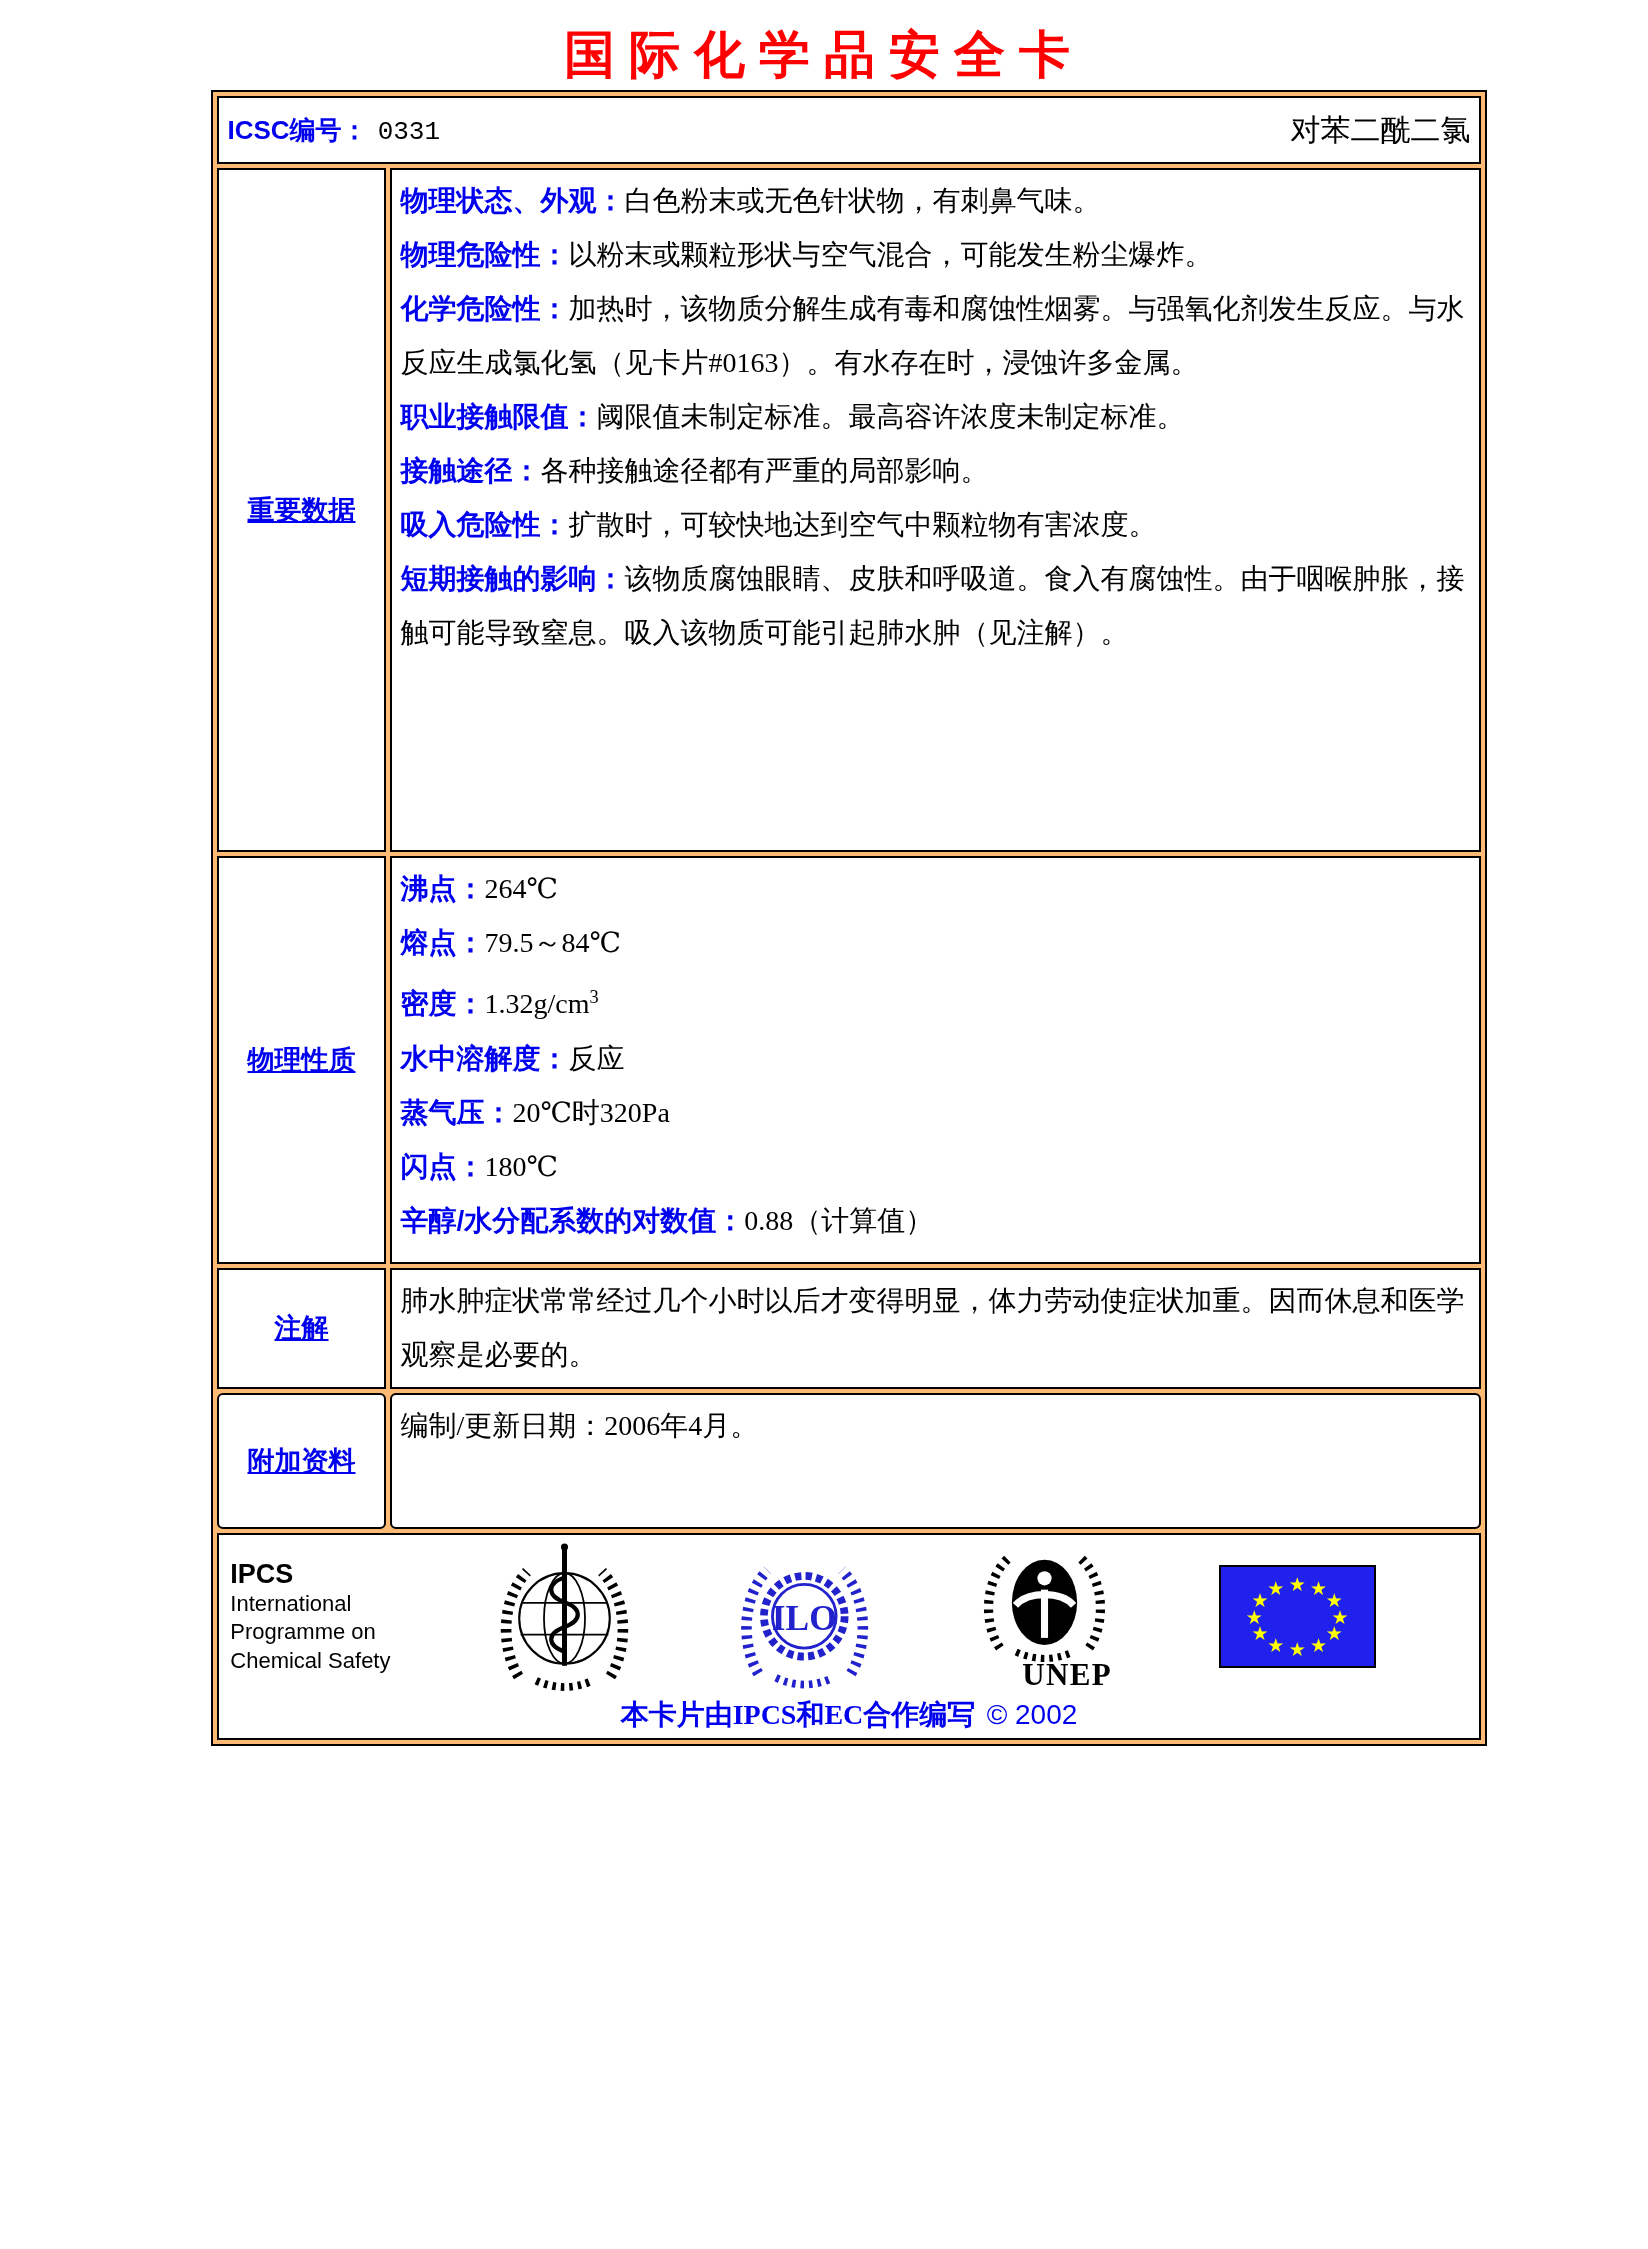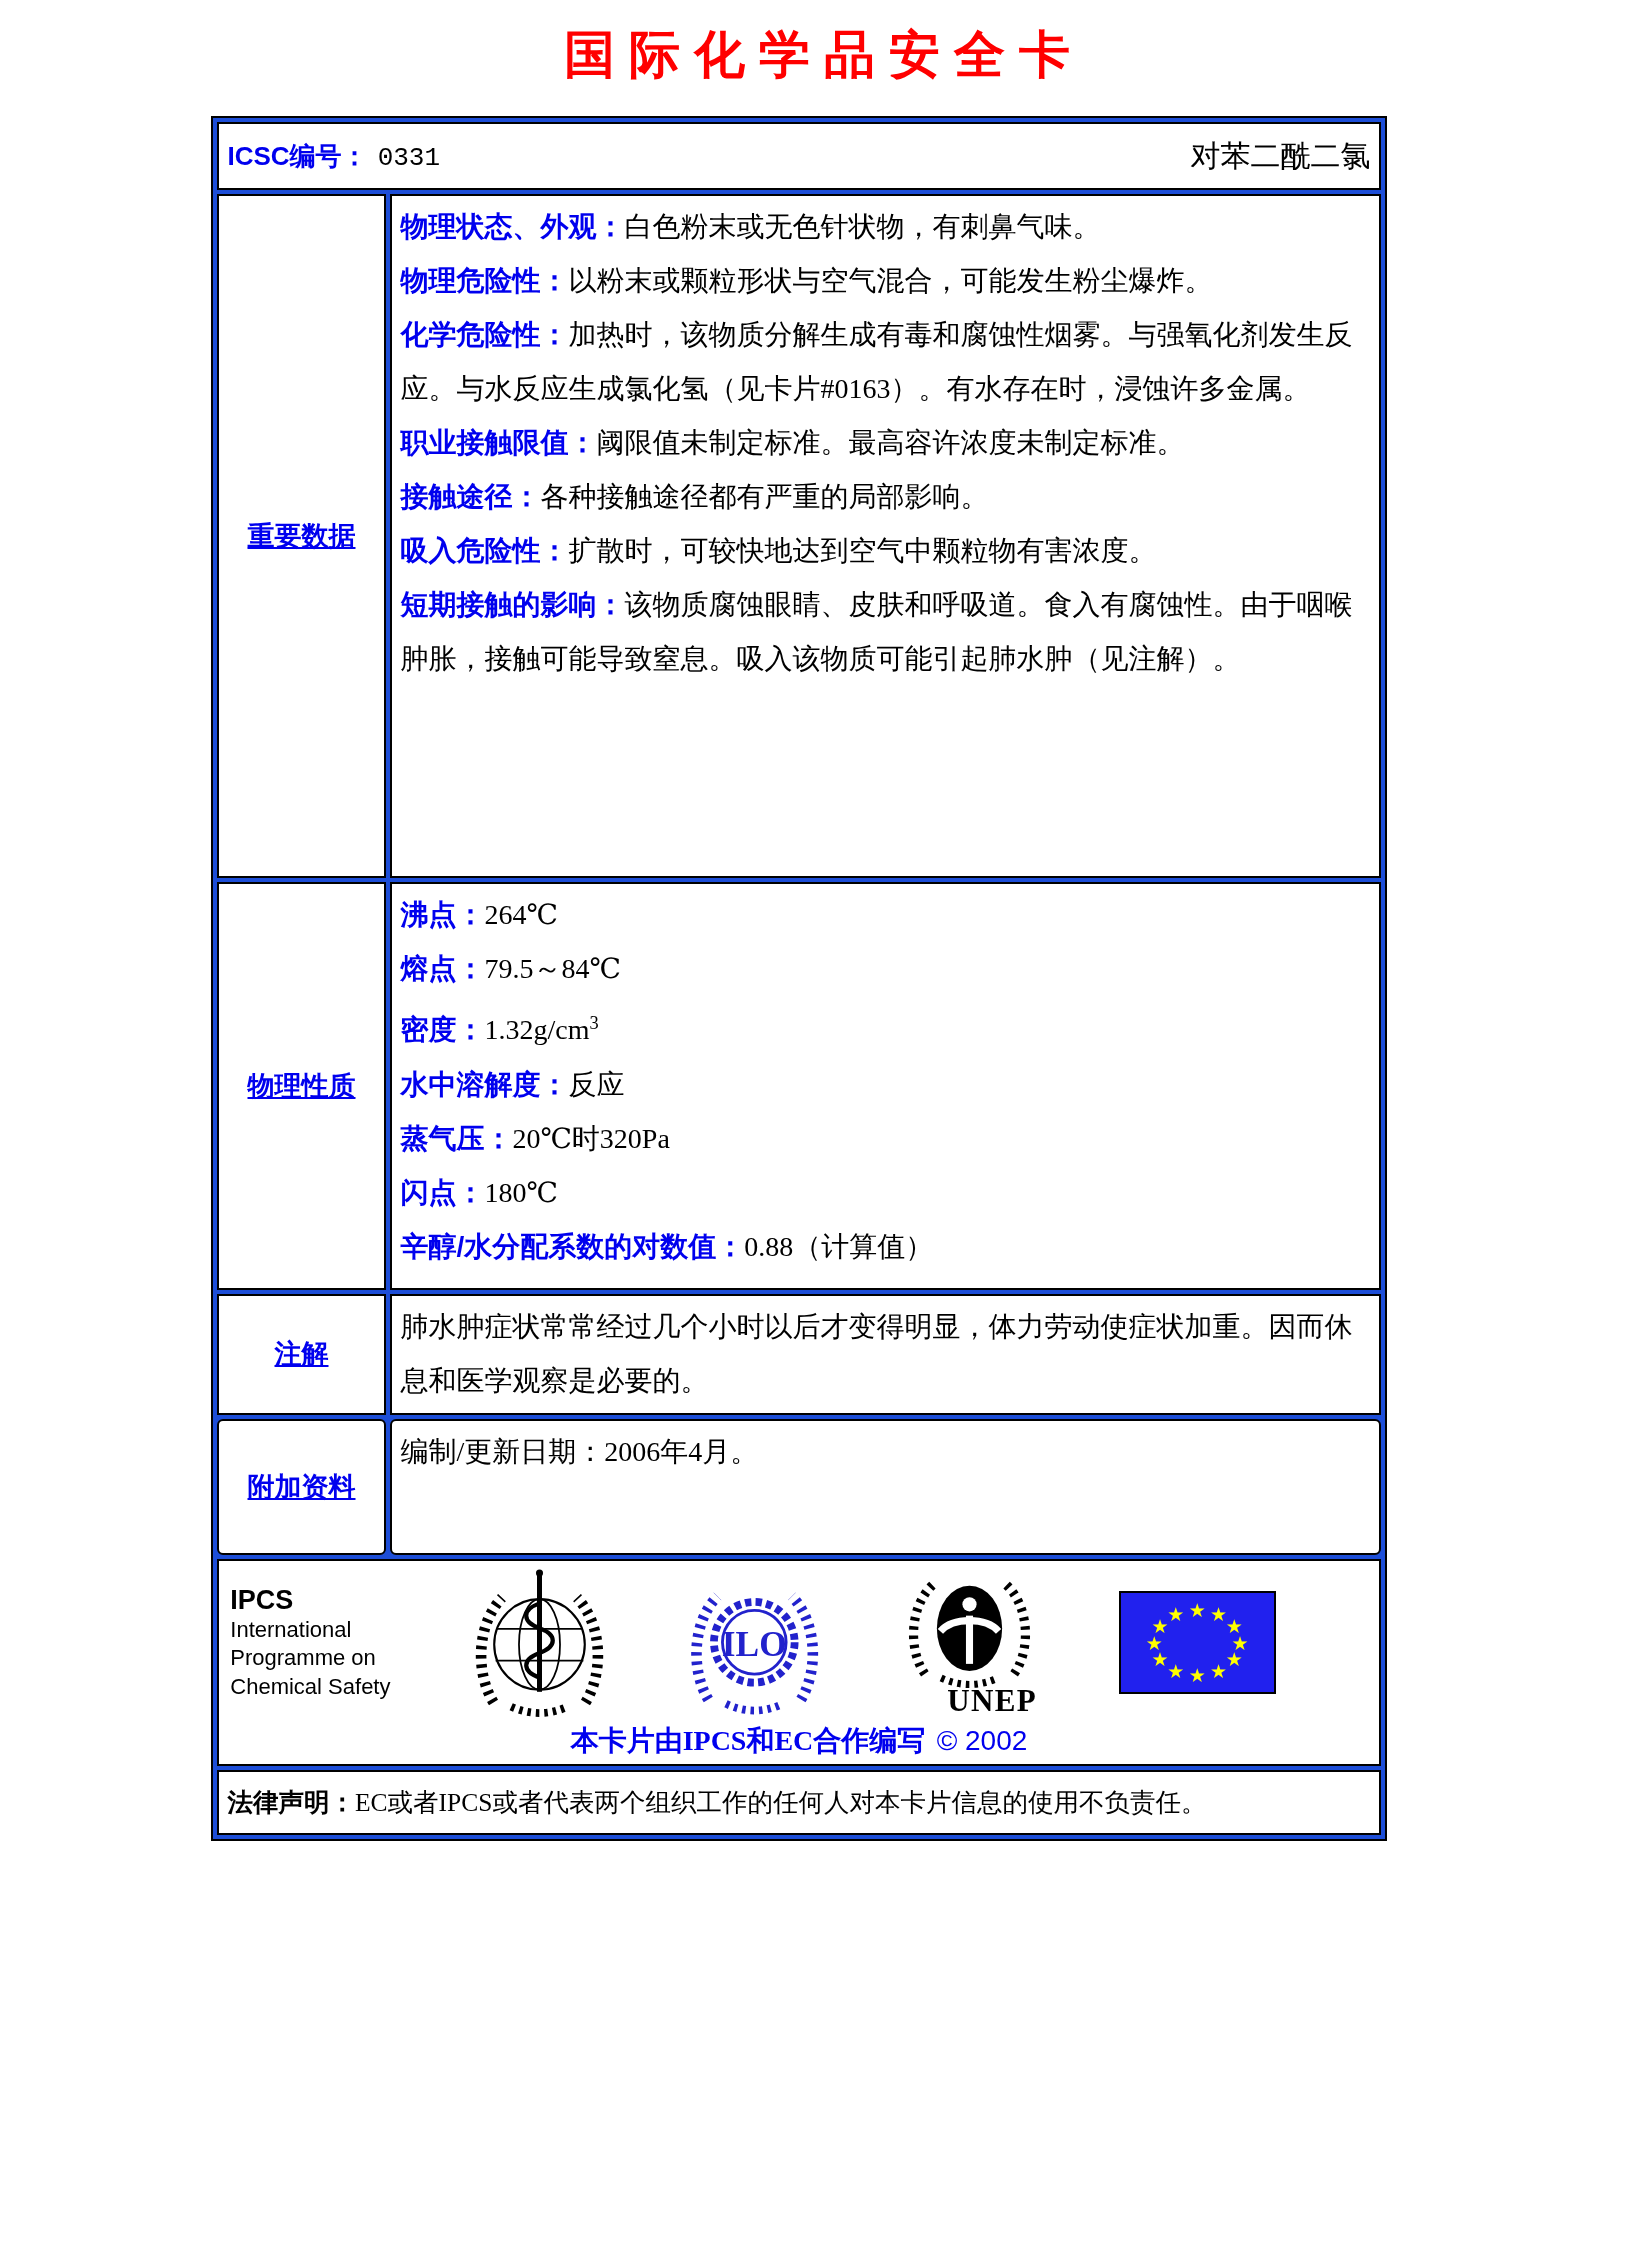--- a/index.html
+++ b/index.html
@@ -18,22 +18,22 @@
   
   .page-title{
     margin:21px 0 0 0;text-align:center;
     font-family:"Liberation Sans","DejaVu Sans",sans-serif;
     font-weight:bold;font-size:51px;letter-spacing:14px;
     color:var(--title-red);
   }
   
   table.card{
     border-collapse:separate;border-spacing:4.3px;
-    border:2.8px solid #000;background:#1d4ed8;
-    width:1176px;margin:26px 0 0 211px;table-layout:fixed;
+    border:2.8px solid #000;background:#fdba74;
+    width:1276px;margin:0 0 0 211px;table-layout:fixed;
   }
   td{border:2.1px solid #000;padding:4.3px 8.5px;vertical-align:top;background:#fff;}
   td.side-label{
     width:169px;text-align:center;vertical-align:middle;
     font-family:"Liberation Sans","DejaVu Sans",sans-serif;
     font-weight:bold;font-size:27px;color:var(--label-blue);text-decoration:underline;
   }
   
   .h-hdr{height:68px;}
   .h-imp{height:684px;}
@@ -231,20 +231,15 @@
               </div>
         </div>
 
       </div>
       <div class="logos-caption">
         <span class="caption-main">本卡片由IPCS和EC合作编写</span><span class="caption-copy">© 2002</span>
       </div>
     </td>
   </tr>
 
-  <tr>
-    <td colspan="2" class="legal-cell h-leg">
-      <span class="legal-label">法律声明：</span><span class="legal-text">EC或者IPCS或者代表两个组织工作的任何人对本卡片信息的使用不负责任。</span>
-    </td>
-  </tr>
 </tbody>
   </table>
 
 
 </body></html>

